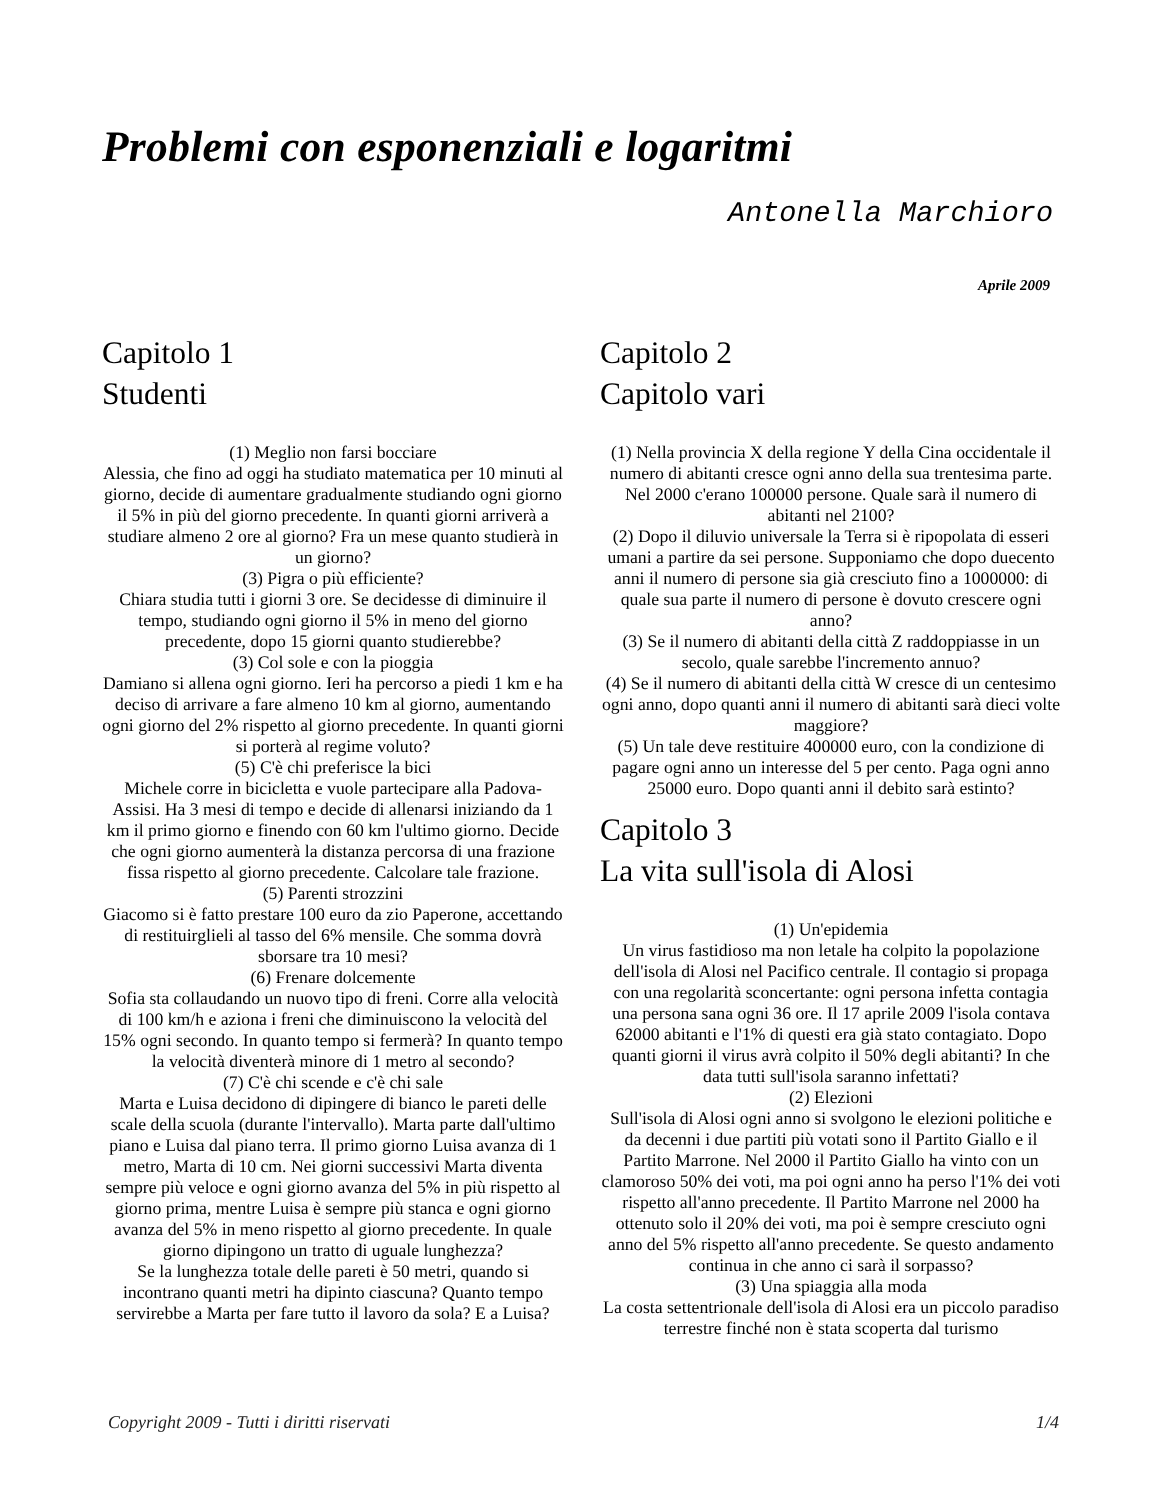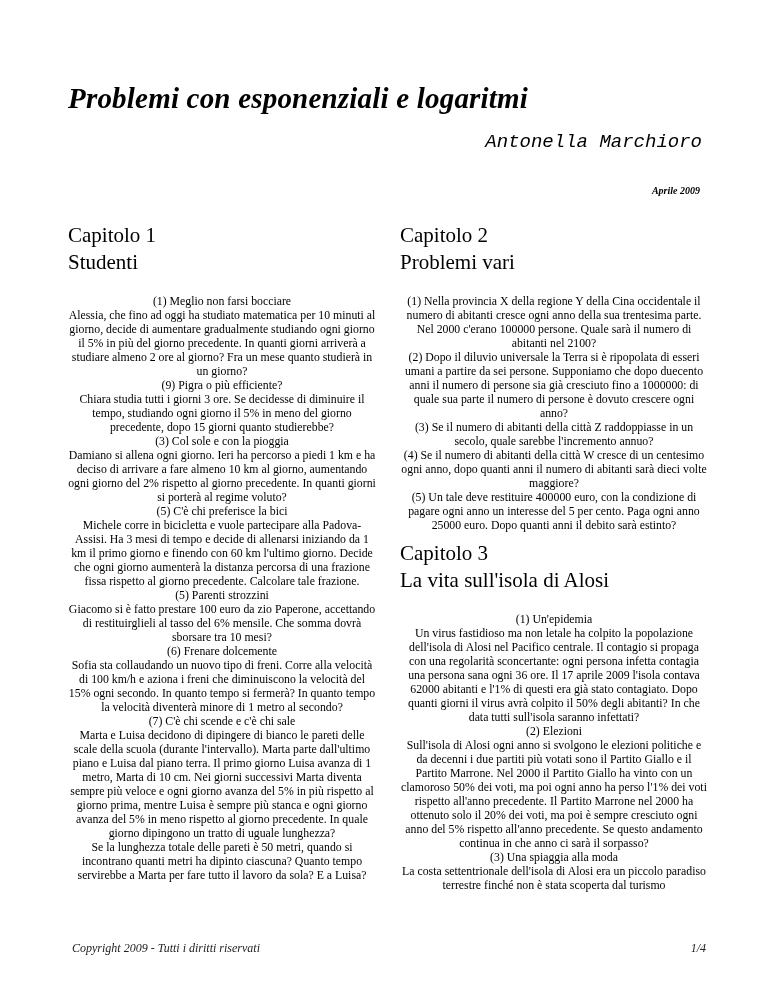--- a/index.html
+++ b/index.html
@@ -89,21 +89,21 @@
         <section class="chapter">
           <h2>
             <span>Capitolo 1</span>
             <span>Studenti</span>
           </h2>
           <p>
             <span>(1) Meglio non farsi bocciare</span>
             <span>Alessia, che fino ad oggi ha studiato matematica per 10 minuti al giorno, decide di aumentare gradualmente studiando ogni giorno il 5% in più del giorno precedente. In quanti giorni arriverà a studiare almeno 2 ore al giorno? Fra un mese quanto studierà in un giorno?</span>
           </p>
           <p>
-            <span>(9) Pigra o più efficiente?</span>
+            <span>(3) Pigra o più efficiente?</span>
             <span>Chiara studia tutti i giorni 3 ore. Se decidesse di diminuire il tempo, studiando ogni giorno il 5% in meno del giorno precedente, dopo 15 giorni quanto studierebbe?</span>
           </p>
           <p>
             <span>(3) Col sole e con la pioggia</span>
             <span>Damiano si allena ogni giorno. Ieri ha percorso a piedi 1 km e ha deciso di arrivare a fare almeno 10 km al giorno, aumentando ogni giorno del 2% rispetto al giorno precedente. In quanti giorni si porterà al regime voluto?</span>
           </p>
           <p>
             <span>(5) C'è chi preferisce la bici</span>
             <span>Michele corre in bicicletta e vuole partecipare alla Padova-Assisi. Ha 3 mesi di tempo e decide di allenarsi iniziando da 1 km il primo giorno e finendo con 60 km l'ultimo giorno. Decide che ogni giorno aumenterà la distanza percorsa di una frazione fissa rispetto al giorno precedente. Calcolare tale frazione.</span>
           </p>
@@ -119,21 +119,21 @@
             <span>(7) C'è chi scende e c'è chi sale</span>
             <span>Marta e Luisa decidono di dipingere di bianco le pareti delle scale della scuola (durante l'intervallo). Marta parte dall'ultimo piano e Luisa dal piano terra. Il primo giorno Luisa avanza di 1 metro, Marta di 10 cm. Nei giorni successivi Marta diventa sempre più veloce e ogni giorno avanza del 5% in più rispetto al giorno prima, mentre Luisa è sempre più stanca e ogni giorno avanza del 5% in meno rispetto al giorno precedente. In quale giorno dipingono un tratto di uguale lunghezza?</span>
             <span>Se la lunghezza totale delle pareti è 50 metri, quando si incontrano quanti metri ha dipinto ciascuna? Quanto tempo servirebbe a Marta per fare tutto il lavoro da sola? E a Luisa?</span>
           </p>
         </section>
       </div>
     <div class="col" id="col-right">
         <section class="chapter">
           <h2>
             <span>Capitolo 2</span>
-            <span>Problemi vari</span>
+            <span>Capitolo vari</span>
           </h2>
           <p>
             <span>(1) Nella provincia X della regione Y della Cina occidentale il numero di abitanti cresce ogni anno della sua trentesima parte. Nel 2000 c'erano 100000 persone. Quale sarà il numero di abitanti nel 2100?</span>
           </p>
           <p>
             <span>(2) Dopo il diluvio universale la Terra si è ripopolata di esseri umani a partire da sei persone. Supponiamo che dopo duecento anni il numero di persone sia già cresciuto fino a 1000000: di quale sua parte il numero di persone è dovuto crescere ogni anno?</span>
           </p>
           <p>
             <span>(3) Se il numero di abitanti della città Z raddoppiasse in un secolo, quale sarebbe l'incremento annuo?</span>
           </p>

